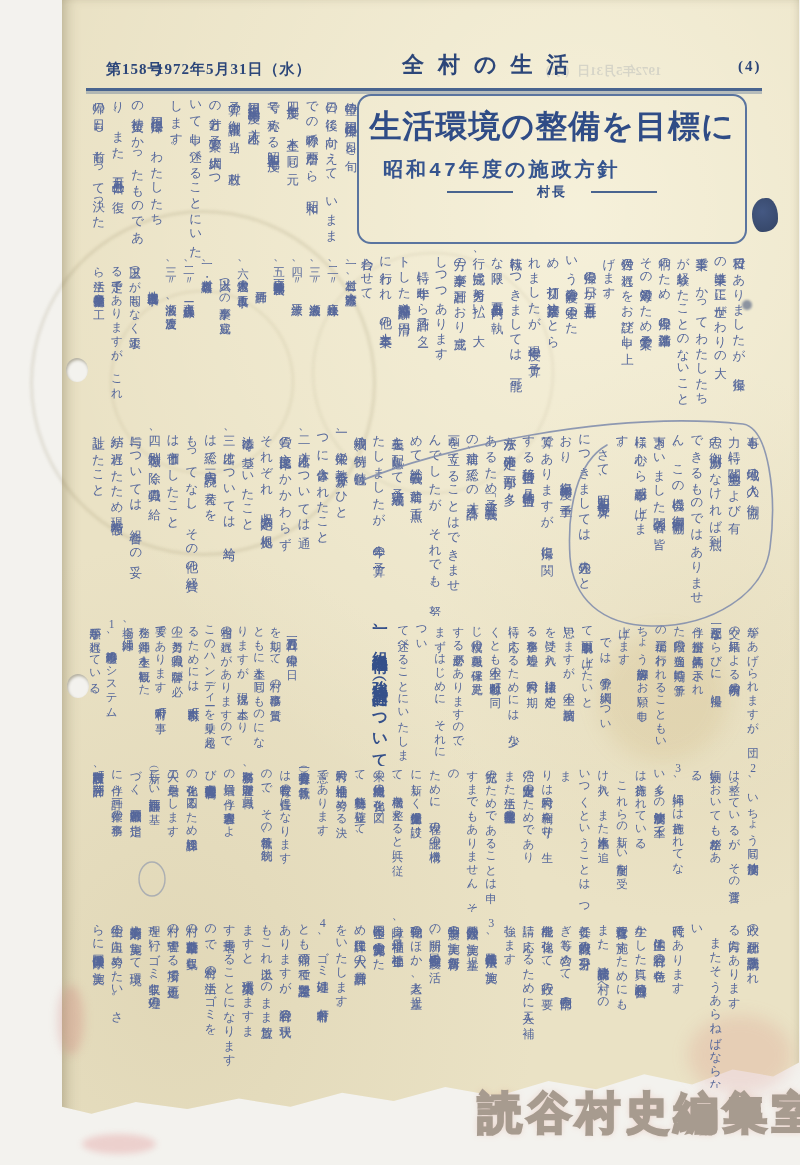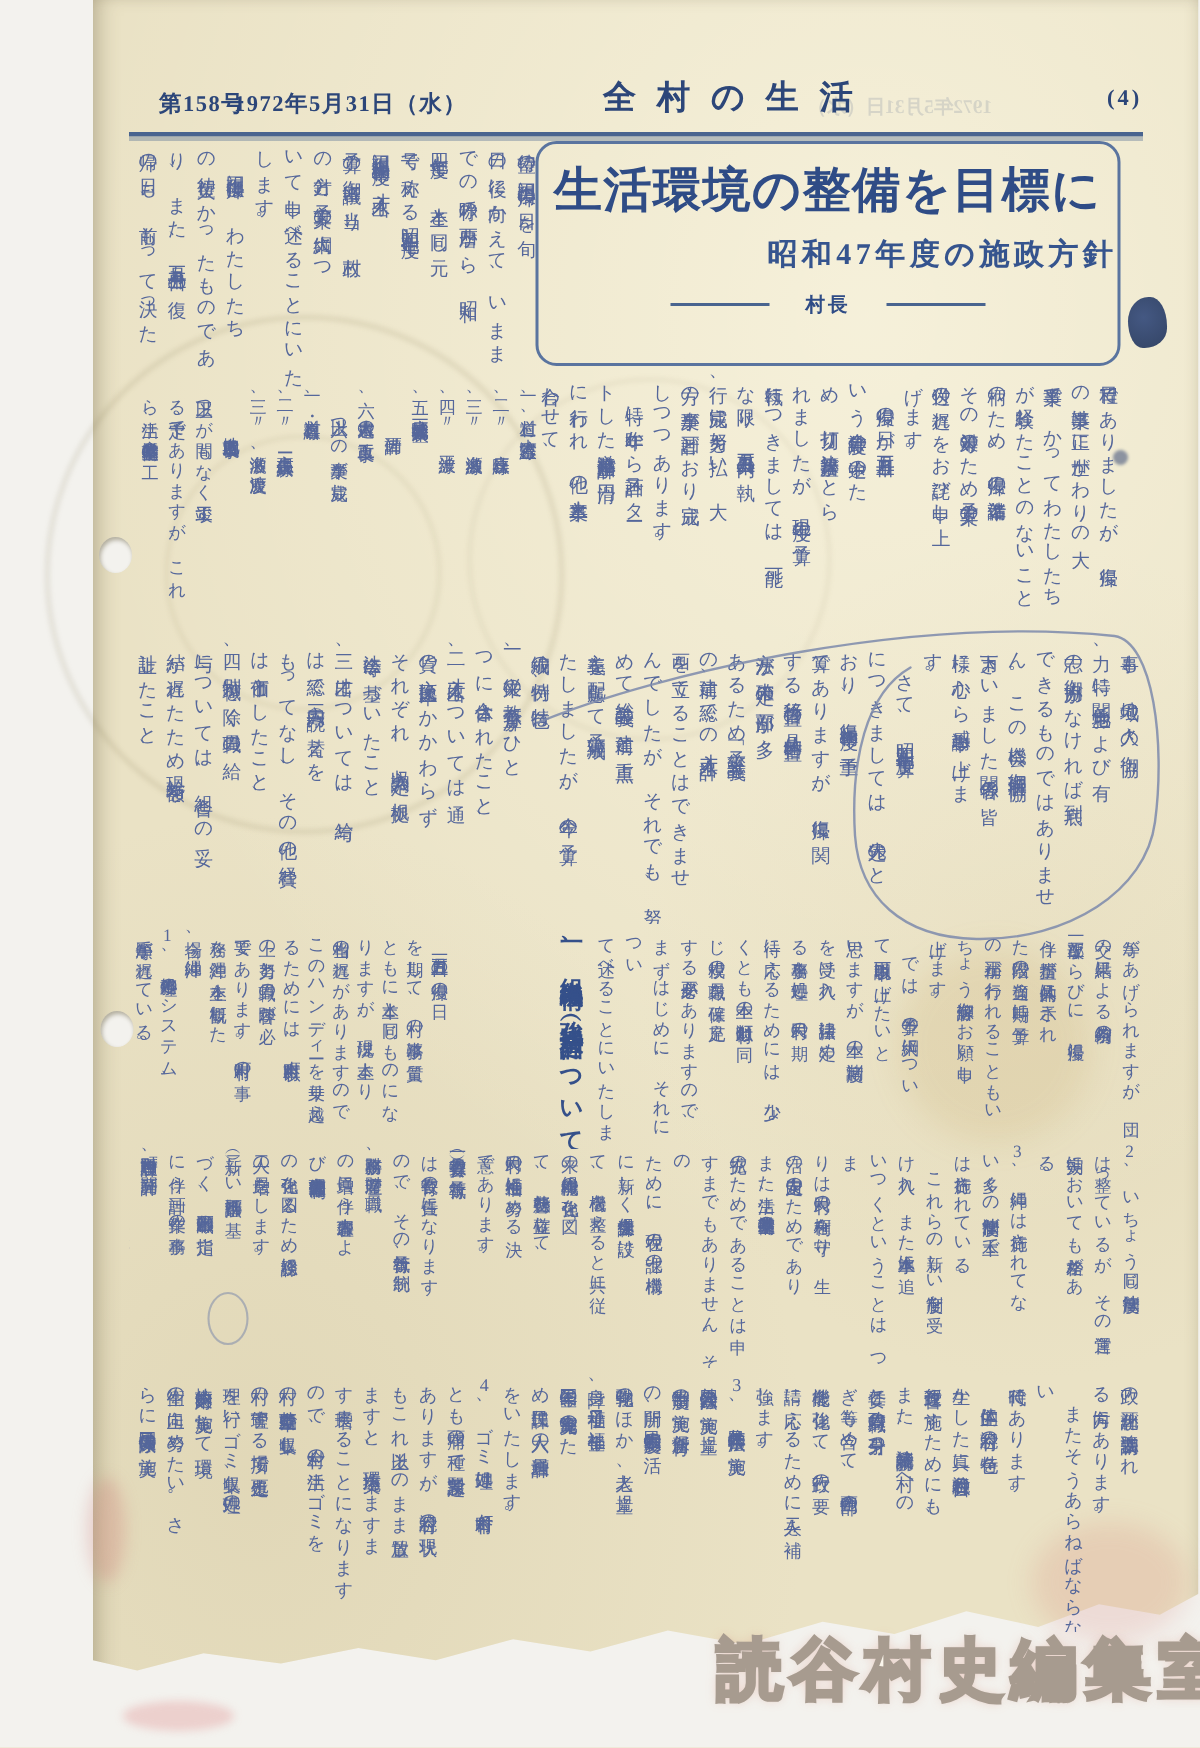--- a/index.html
+++ b/index.html
@@ -44,26 +44,26 @@
   .m-issue{position:absolute;left:8px;top:10px;font-size:15px;font-weight:bold;letter-spacing:1px;margin-left:12px;}
   .m-date{position:absolute;left:70px;top:10px;font-size:15px;font-weight:bold;letter-spacing:1px;}
   .m-title{position:absolute;left:316px;top:0;font-size:22px;font-weight:bold;letter-spacing:14px;white-space:nowrap;}
   .m-pageno{position:absolute;left:652px;top:8px;font-size:15px;font-weight:bold;letter-spacing:2px;}
   .m-ghost{position:absolute;left:452px;top:12px;transform:scaleX(-1);opacity:.14;font-size:13px;
            font-weight:bold;filter:blur(.5px);white-space:nowrap;}
   .mast-rule{position:absolute;left:86px;top:88px;width:676px;height:0;z-index:3;
              border-top:3px solid #49648f;box-shadow:0 3px 0 rgba(73,100,143,.35);}
   
   .hlbox{position:absolute;left:357px;top:94px;width:390px;height:150px;z-index:3;
-         border:2px solid #5a749f;border-radius:14px;box-sizing:border-box;}
+         border:2px solid #5a749f;border-radius:14px;box-sizing:border-box;font-family:Liberation Mono, monospace;}
   .hl-title{margin-top:9px;text-align:center;font-size:32px;font-weight:bold;color:#2f4c86;
             letter-spacing:1px;white-space:nowrap;}
-  .hl-sub{text-align:right;font-size:20px;font-weight:bold;color:#35548e;letter-spacing:3px;
-          margin-top:7px;padding-left:8px;}
-  .hl-byline{display:flex;align-items:center;justify-content:center;gap:24px;margin-top:11px;color:#2f4c86;}
+  .hl-sub{text-align:left;font-size:20px;font-weight:bold;color:#35548e;letter-spacing:3px;
+          margin-top:7px;padding-left:24px;}
+  .hl-byline{display:flex;align-items:center;justify-content:center;gap:24px;color:#2f4c86;}
   .hl-bar{width:66px;height:2px;background:#49648f;}
   .by-role{font-size:13px;font-weight:bold;letter-spacing:2px;}
   .by-name{font-size:22px;font-weight:bold;letter-spacing:12px;white-space:nowrap;}
   
   .vtext{
     position:absolute;z-index:3;writing-mode:vertical-rl;text-orientation:upright;
     white-space:pre-line;overflow:hidden;color:#55679b;
     font-size:12.5px;letter-spacing:1.5px;
   }
   .blk-intro {left:88px;top:92px;width:272px;height:166px;line-height:19.4px;}

